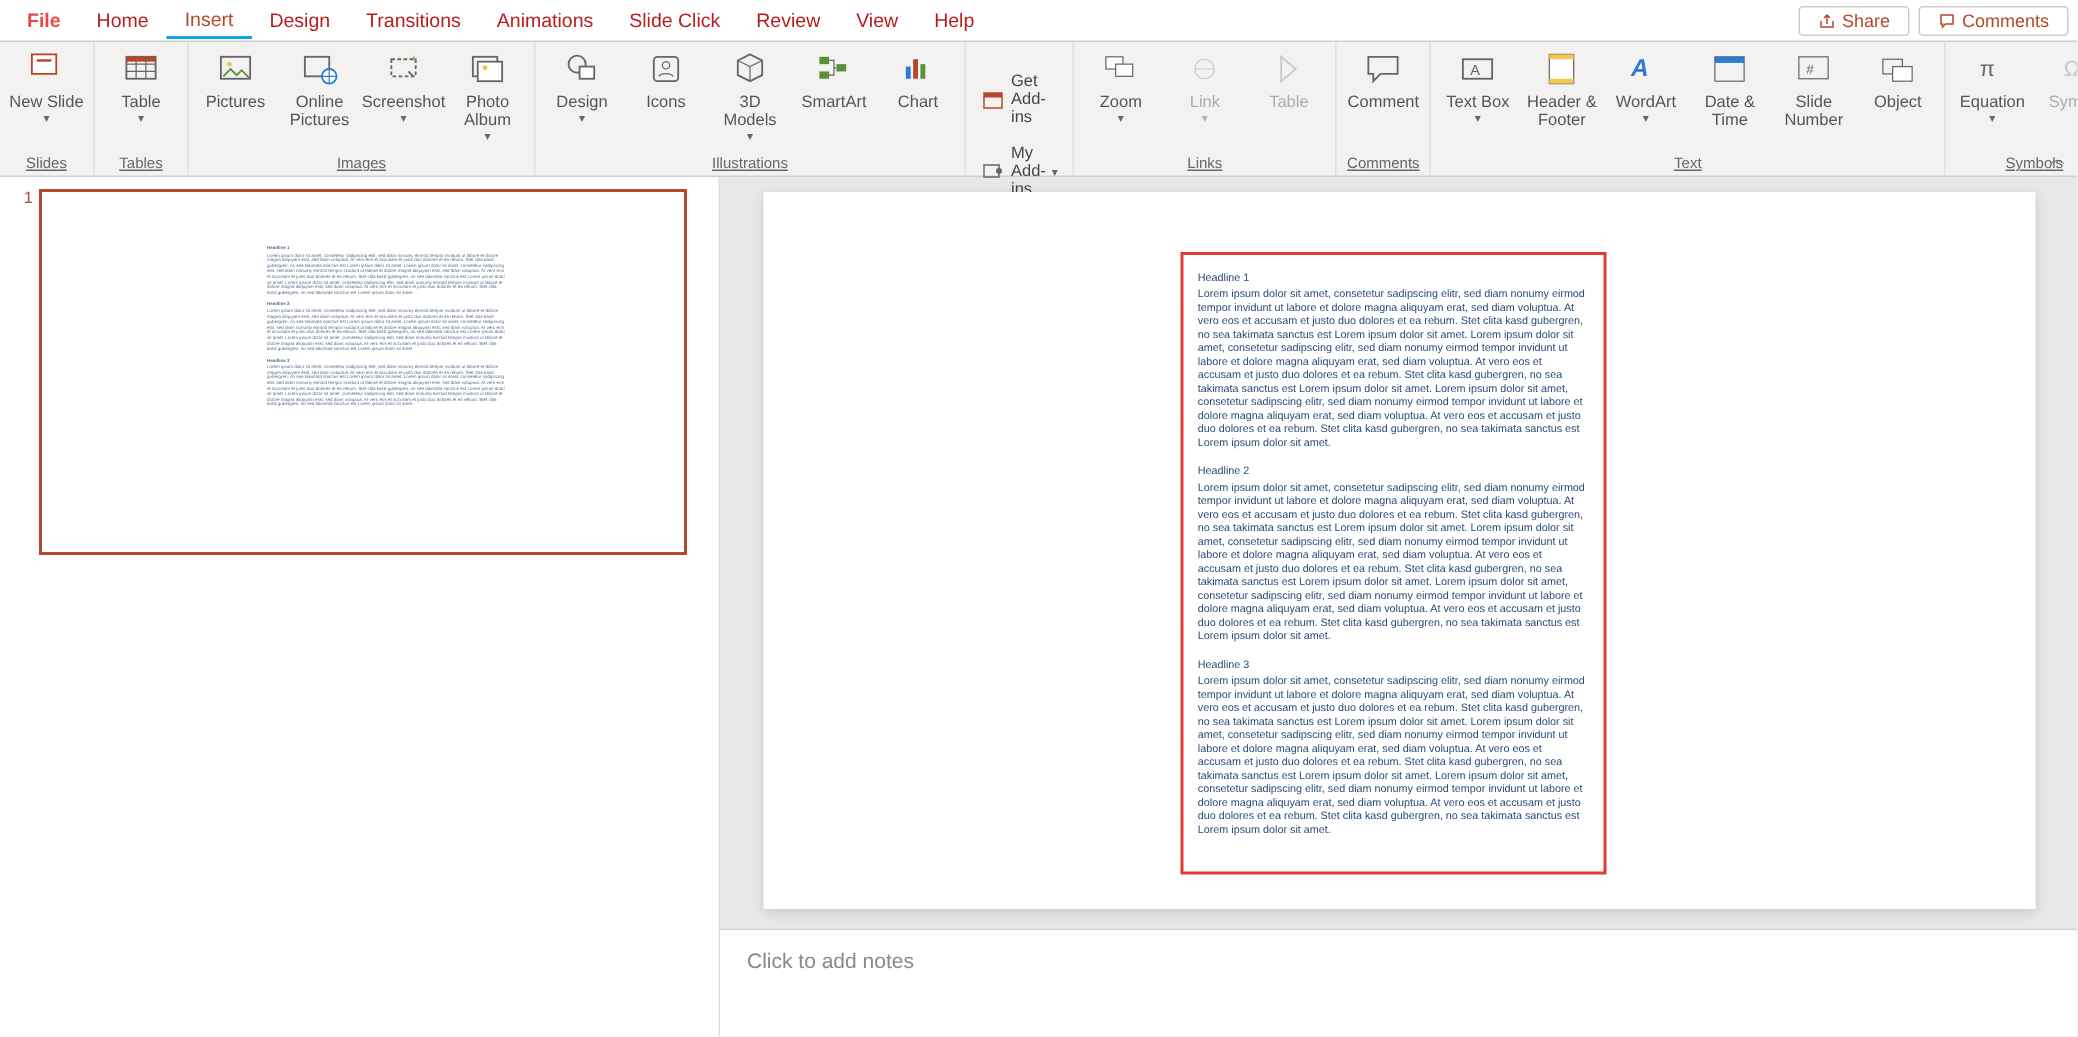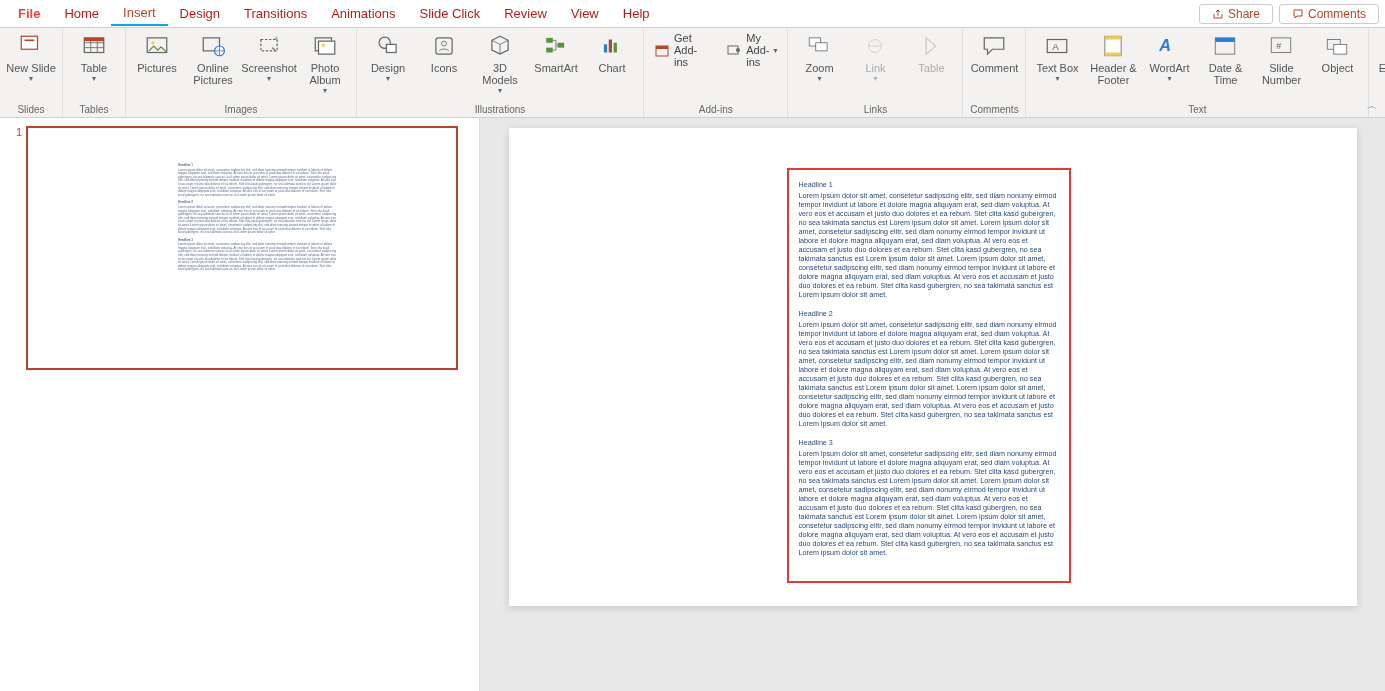--- a/index.html
+++ b/index.html
@@ -10,24 +10,24 @@
 .menubar .tab { padding: 4px 12px; cursor: pointer; color: #b91c1c; }
 .menubar .tab.file { color: #ef4444; font-weight: 600; }
 .menubar .tab.active { border-bottom: 2px solid #0ea5e9; color: #b7472a; }
 .menubar .spacer { flex: 1; }
 .menubar .action { display: flex; align-items: center; gap: 4px; border: 1px solid #ccc; border-radius: 3px; padding: 2px 12px; margin-left: 6px; font-size: 12px; color: #b7472a; cursor: pointer; }
 
 
 .ribbon { display: flex; align-items: stretch; background: #f3f2f1; border-bottom: 1px solid #d0d0d0; height: 90px; font-size: 11px; color: #555; position: relative; }
 .group { display: flex; flex-direction: column; align-items: center; padding: 2px 6px 0 6px; border-right: 1px solid #e0e0e0; }
 .group-buttons { display: flex; gap: 6px; align-items: flex-start; flex: 1; }
-.group-label { font-size: 10px; color: #666; padding: 2px 0; }
+.group-label { font-size: 10px; color: #666; padding: 2px 0; text-decoration: underline; }
 .btn-large { display: flex; flex-direction: column; align-items: center; justify-content: flex-start; width: 50px; height: 68px; padding-top: 2px; cursor: pointer; text-align: center; line-height: 1.1; }
 .btn-large .icon { width: 28px; height: 28px; margin-bottom: 2px; display: flex; align-items: center; justify-content: center; }
-.btn-side { display: flex; gap: 21px; font-size: 11px; color: #444; }
+.btn-side { display: flex; flex-direction: column; gap: 8px; font-size: 11px; color: #444; margin-top: 16px; }
 .btn-side .row { display: flex; align-items: center; gap: 4px; cursor: pointer; padding: 2px 4px; }
 .btn-side .icon-sm { width: 16px; height: 16px; display: flex; align-items: center; justify-content: center; }
 .caret { font-size: 8px; color: #666; margin-top: 1px; }
 .ribbon-collapse { position: absolute; right: 8px; bottom: 4px; font-size: 10px; color: #555; cursor: pointer; }
 .dim { opacity: 0.45; }
 
 
 .workspace { flex: 1; display: flex; overflow: hidden; }
 .slide-panel { width: 480px; background: #fff; border-right: 1px solid #e0e0e0; padding: 8px; overflow-y: auto; }
 .thumb-row { display: flex; align-items: flex-start; gap: 4px; }
@@ -417,14 +417,17 @@
             <div class="hd">Headline 2</div>
             <div>Lorem ipsum dolor sit amet, consetetur sadipscing elitr, sed diam nonumy eirmod tempor invidunt ut labore et dolore magna aliquyam erat, sed diam voluptua. At vero eos et accusam et justo duo dolores et ea rebum. Stet clita kasd gubergren, no sea takimata sanctus est Lorem ipsum dolor sit amet. Lorem ipsum dolor sit amet, consetetur sadipscing elitr, sed diam nonumy eirmod tempor invidunt ut labore et dolore magna aliquyam erat, sed diam voluptua. At vero eos et accusam et justo duo dolores et ea rebum. Stet clita kasd gubergren, no sea takimata sanctus est Lorem ipsum dolor sit amet. Lorem ipsum dolor sit amet, consetetur sadipscing elitr, sed diam nonumy eirmod tempor invidunt ut labore et dolore magna aliquyam erat, sed diam voluptua. At vero eos et accusam et justo duo dolores et ea rebum. Stet clita kasd gubergren, no sea takimata sanctus est Lorem ipsum dolor sit amet.</div>
           </div>
           <div class="section">
             <div class="hd">Headline 3</div>
             <div>Lorem ipsum dolor sit amet, consetetur sadipscing elitr, sed diam nonumy eirmod tempor invidunt ut labore et dolore magna aliquyam erat, sed diam voluptua. At vero eos et accusam et justo duo dolores et ea rebum. Stet clita kasd gubergren, no sea takimata sanctus est Lorem ipsum dolor sit amet. Lorem ipsum dolor sit amet, consetetur sadipscing elitr, sed diam nonumy eirmod tempor invidunt ut labore et dolore magna aliquyam erat, sed diam voluptua. At vero eos et accusam et justo duo dolores et ea rebum. Stet clita kasd gubergren, no sea takimata sanctus est Lorem ipsum dolor sit amet. Lorem ipsum dolor sit amet, consetetur sadipscing elitr, sed diam nonumy eirmod tempor invidunt ut labore et dolore magna aliquyam erat, sed diam voluptua. At vero eos et accusam et justo duo dolores et ea rebum. Stet clita kasd gubergren, no sea takimata sanctus est Lorem ipsum dolor sit amet.</div>
           </div>
         </div>
       </div>
     </div>
+    <div class="notes">
+      <span>Click to add notes</span>
+    </div>
   </div>
 </div>
 
 </body></html>

